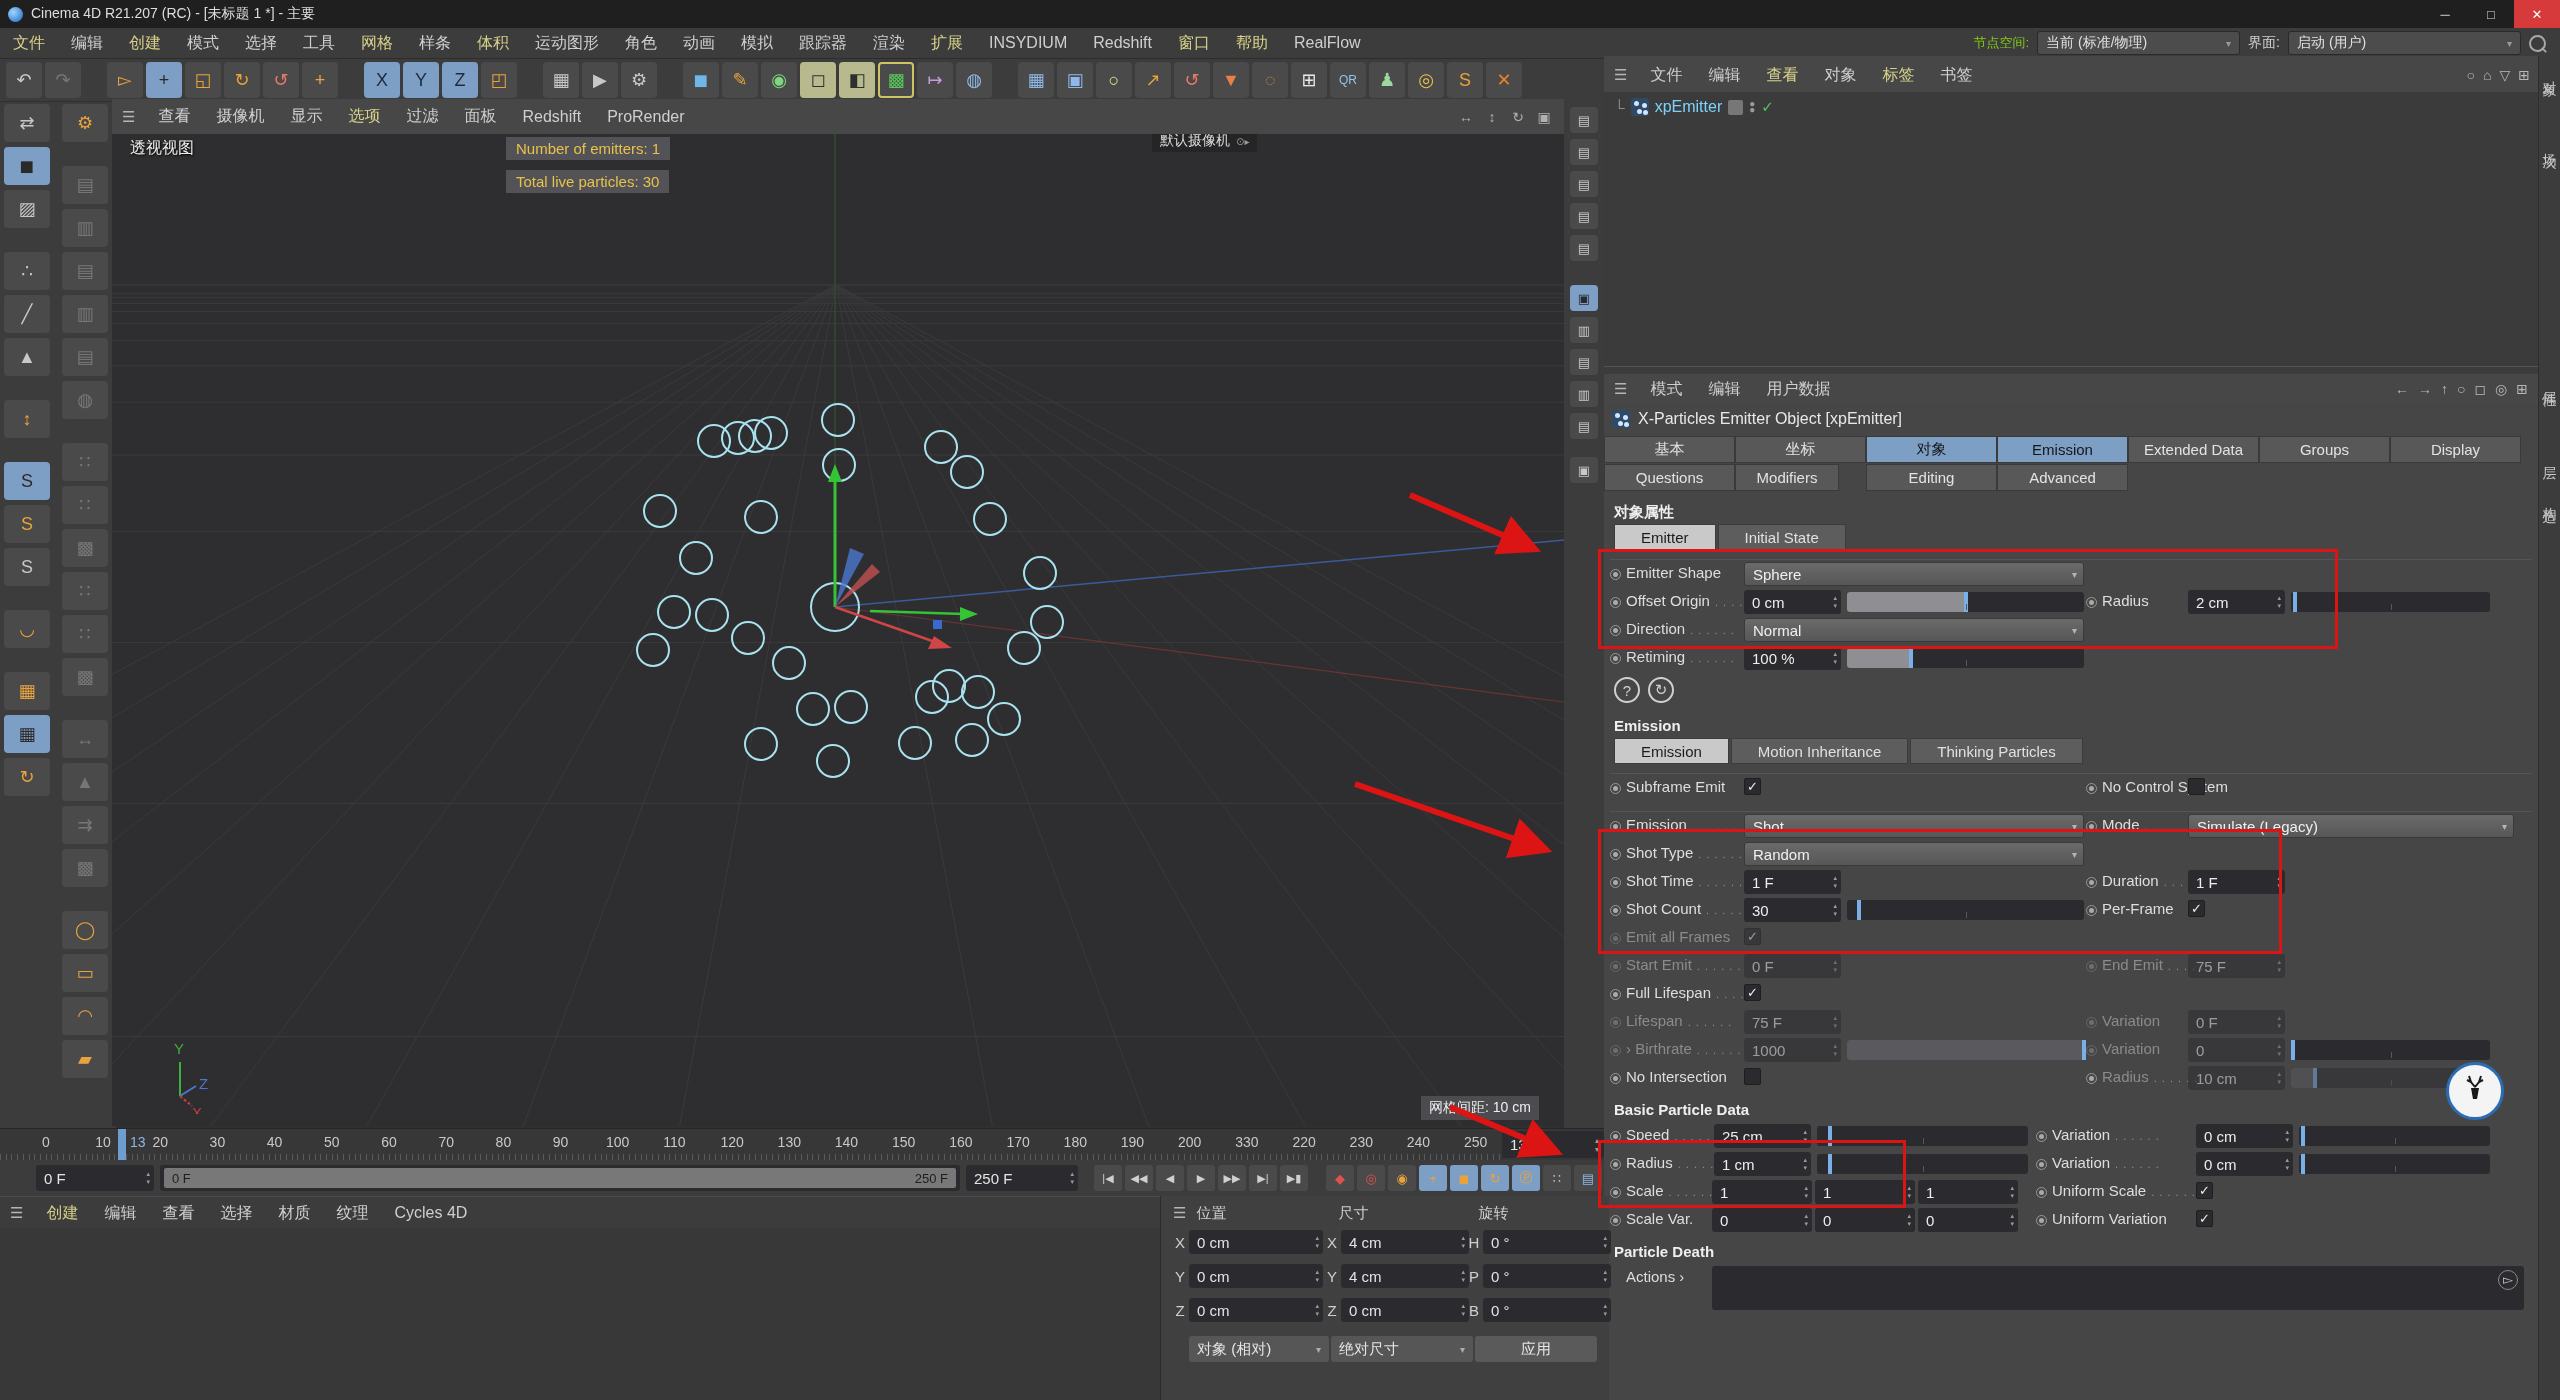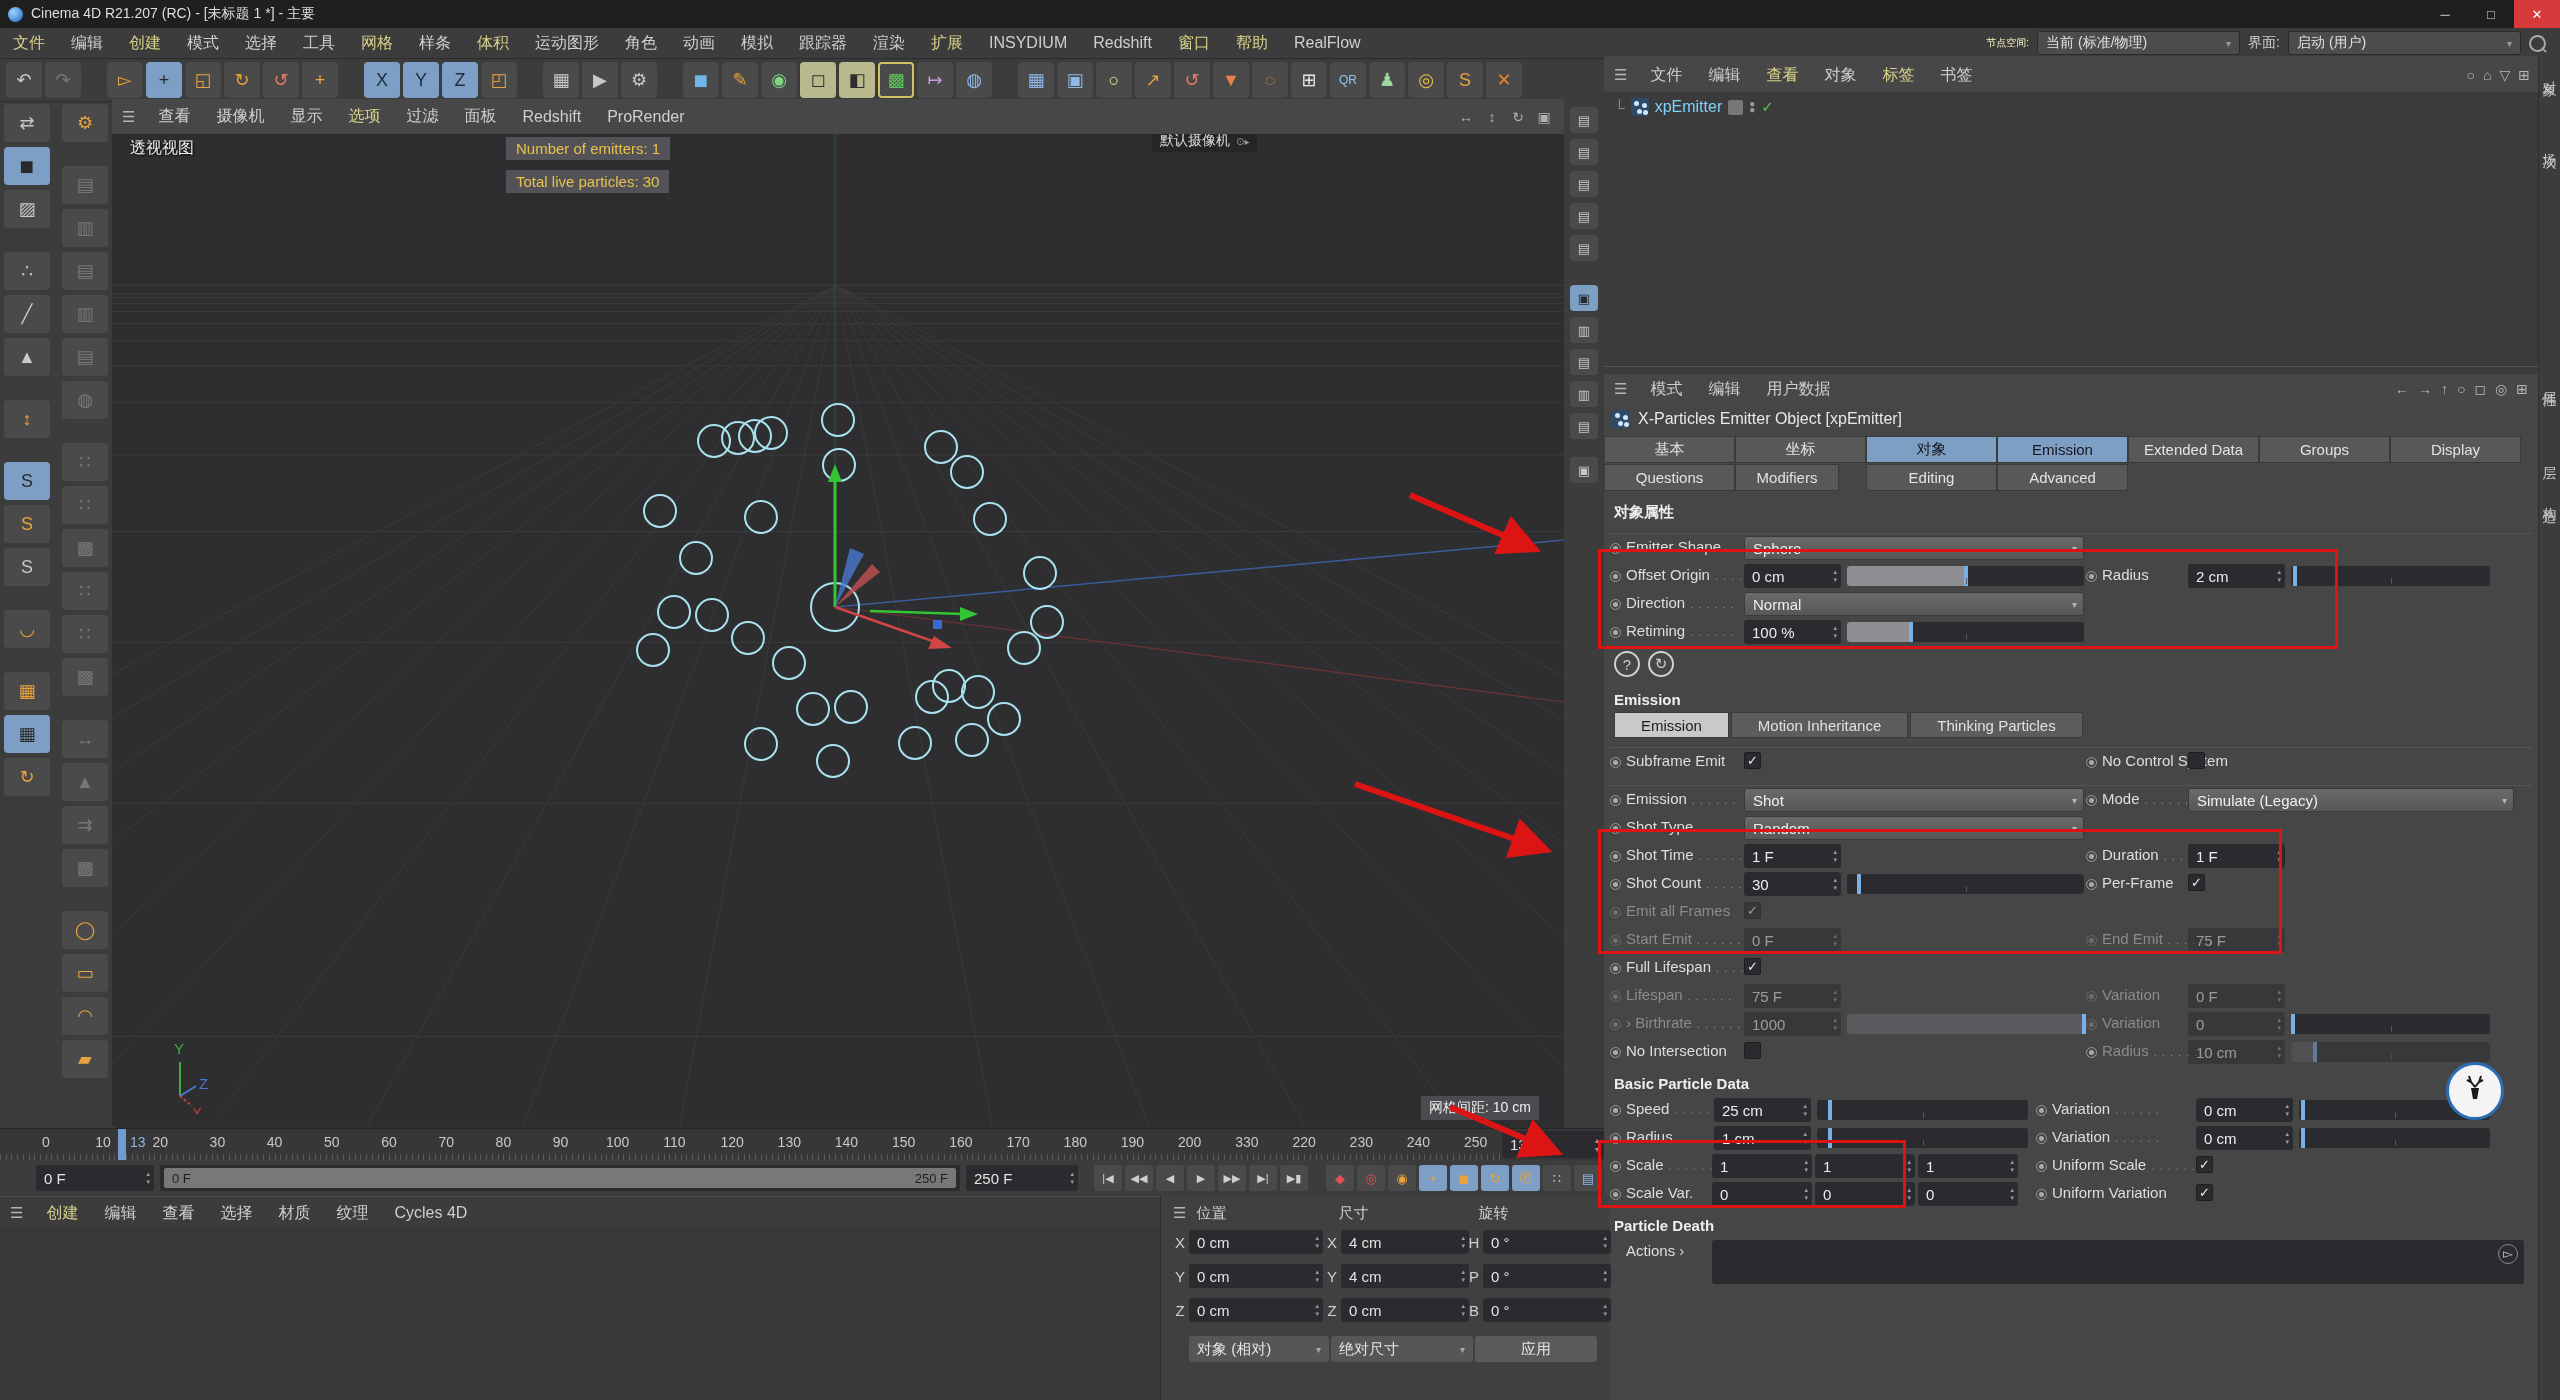--- a/index.html
+++ b/index.html
@@ -185,21 +185,21 @@
       <span class="mi">跟踪器</span>
       <span class="mi">渲染</span>
       <span class="mi acc">扩展</span>
       <span class="mi">INSYDIUM</span>
       <span class="mi">Redshift</span>
       <span class="mi acc">窗口</span>
       <span class="mi acc">帮助</span>
       <span class="mi">RealFlow</span>
     </div>
   <div class="mb-right">
-    <span style="color:#fef9c3;font-size:10px;">节点空间:</span>
+    <span style="color:#84cc16;font-size:13px;">节点空间:</span>
     <div class="dd-box" style="width:185px;">
       <span>当前 (标准/物理)</span>
         <span class="car">▾</span>
     </div>
     <span style="color:#cfcfcf;font-size:14px;">界面:</span>
     <div class="dd-box" style="width:215px;">
       <span>启动 (用户)</span>
         <span class="car">▾</span>
     </div>
     <span class="i-search"></span>
@@ -822,20 +822,24 @@
     <div class="amtab" style="left: 524px; top: 0px; width: 131px;">Extended Data</div>
     <div class="amtab" style="left: 655px; top: 0px; width: 131px;">Groups</div>
     <div class="amtab" style="left: 786px; top: 0px; width: 131px;">Display</div>
     <div class="amtab" style="left: 0px; top: 28px; width: 131px;">Questions</div>
     <div class="amtab" style="left: 131px; top: 28px; width: 104px;">Modifiers</div>
     <div class="amtab" style="left: 262px; top: 28px; width: 131px;">Editing</div>
     <div class="amtab" style="left: 393px; top: 28px; width: 131px;">Advanced</div>
   </div>
 <div class="abs" id="amcontent">
     <div class="ap-heading">对象属性</div>
+    <div class="ap-subtabs">
+      <div class="ap-subtab sel">Emitter</div>
+      <div class="ap-subtab">Initial State</div>
+    </div>
     <div class="ap-div"></div>
     <div class="ap-row">
       <span class="radio" style="left: 6px;"></span>
       <span class="lbl" style="left: 22px;">Emitter Shape</span>
       <div class="ddc" style="left: 140px; width: 340px;">
         <span>Sphere</span>
         <span class="car">▾</span>
       </div>
     </div>
     <div class="ap-row">

